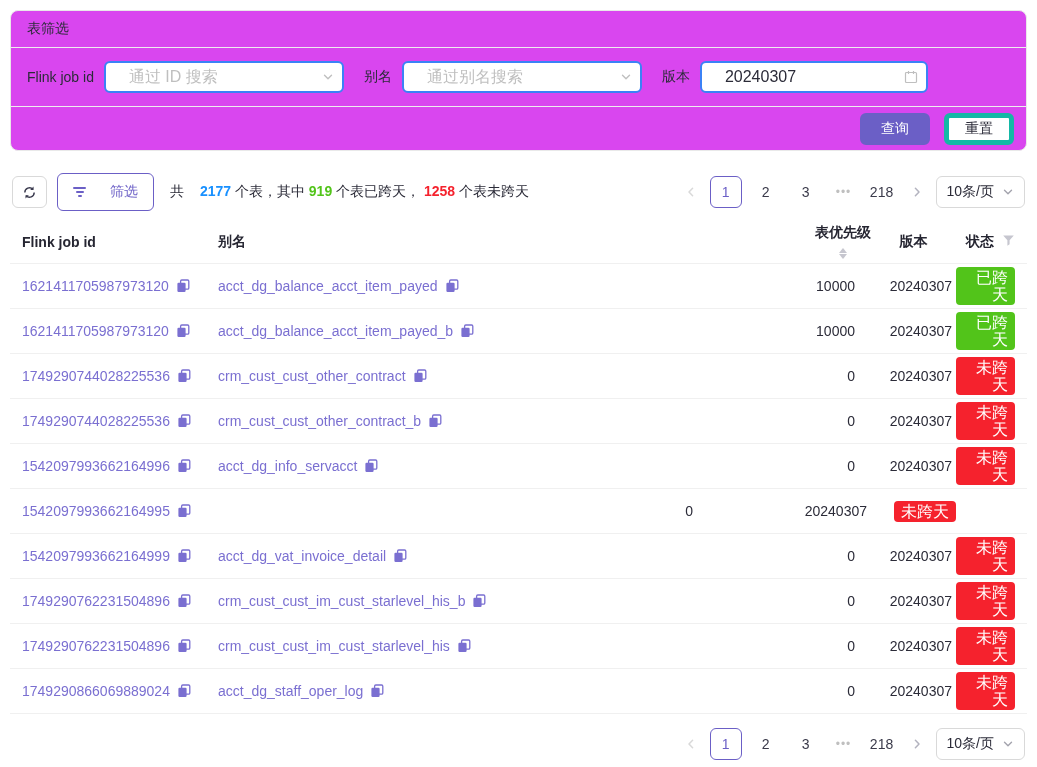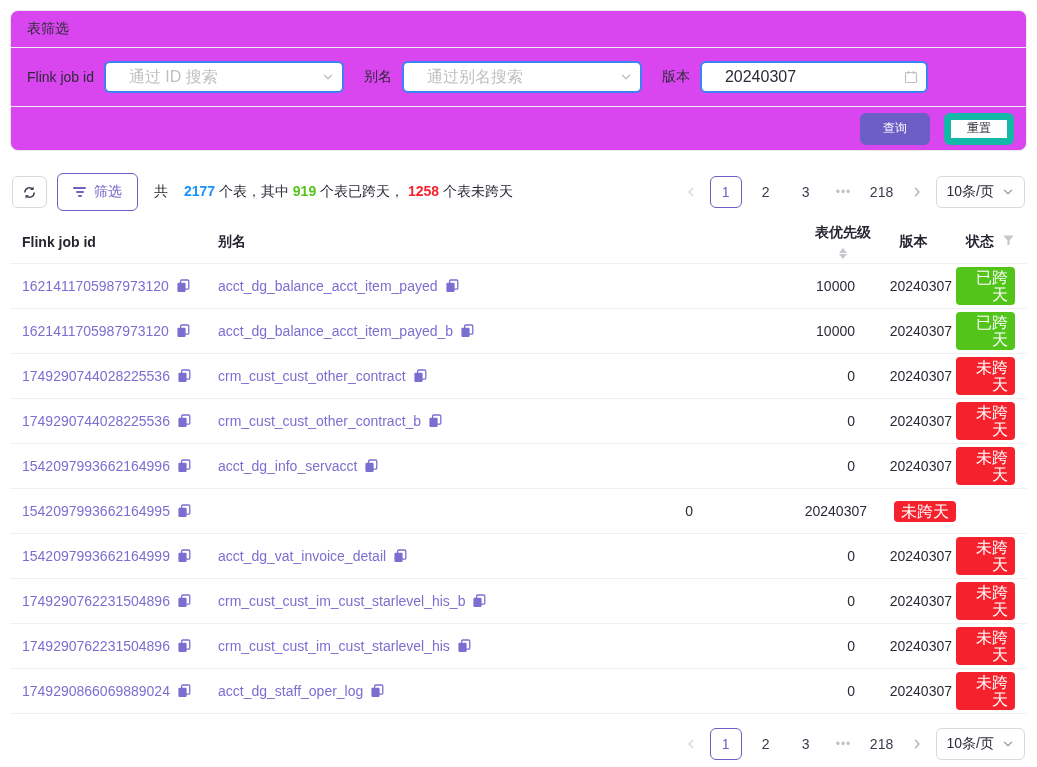--- a/index.html
+++ b/index.html
@@ -12,27 +12,27 @@
   .card-body { display:flex; align-items:center; height:58px; padding:0 16px; }
   .field-label { font-size:14px; color:#2b2b38; margin-right:10px; white-space:nowrap; }
   .ctrl { position:relative; display:inline-flex; align-items:center; }
   .ctrl input { width:100%; height:32px; border:2px solid #3b82f6; border-radius:6px; padding:0 30px 0 23px; font-size:16px; color:#2b2b38; outline:none; font-family:inherit; background:#fff; }
   .ctrl input::placeholder { color:#bfbfbf; }
   .ctrl .suffix { position:absolute; right:10px; display:flex; align-items:center; pointer-events:none; }
   .ctrl.w-select { width:240px; }
   .ctrl.w-date { width:228px; }
   .gap { width:20px; }
   .card-footer { display:flex; justify-content:flex-end; align-items:center; gap:14px; height:44px; padding:0 12px; border-top:1px solid #eeeeee; }
-  .btn { height:32px; padding:0 16px; font-size:12px; border-radius:6px; border:7px solid #14b8a6; background:#fff; color:#2b2b38; cursor:pointer; font-family:Liberation Sans, sans-serif; }
+  .btn { height:32px; padding:0 16px; font-size:14px; border-radius:6px; border:5px solid #14b8a6; background:#fff; color:#2b2b38; cursor:pointer; font-family:Liberation Sans, sans-serif; }
   .btn-primary { background:#6b5fc6; border-color:#6b5fc6; color:#fff; }
 
   
   .toolbar { display:flex; align-items:center; margin-top:22px; padding:0 2px; }
   .icon-btn { width:35px; height:32px; border:1px solid #d9d9d9; border-radius:6px; background:#fff; display:flex; align-items:center; justify-content:center; cursor:pointer; }
-  .filter-btn { margin-left:10px; height:38px; padding:0 15px; border:1px solid #6b5fc6; border-radius:6px; background:#fff; color:#6b5fc6; font-size:14px; display:flex; align-items:center; gap:8px; cursor:pointer; font-family:inherit; }
+  .filter-btn { margin-left:10px; height:38px; padding:0 15px; border:1px solid #6b5fc6; border-radius:6px; background:#fff; color:#6b5fc6; font-size:14px; display:flex; align-items:center; gap:24px; cursor:pointer; font-family:inherit; }
   .flines { display:flex; flex-direction:column; align-items:center; gap:2.5px; }
   .flines i { display:block; height:1.6px; background:#6b5fc6; border-radius:1px; }
   .flines i:nth-child(1){ width:13px; } .flines i:nth-child(2){ width:8px; } .flines i:nth-child(3){ width:4px; }
   .summary { margin-left:16px; font-size:14px; color:#2b2b38; white-space:pre; }
   .summary .n-blue { color:#1890ff; font-weight:700;margin-left:12px; }
   .summary .n-green { color:#52c41a; font-weight:700; }
   .summary .n-red { color:#f5222d; font-weight:700; }
   .spacer { flex:1; }
 
   

